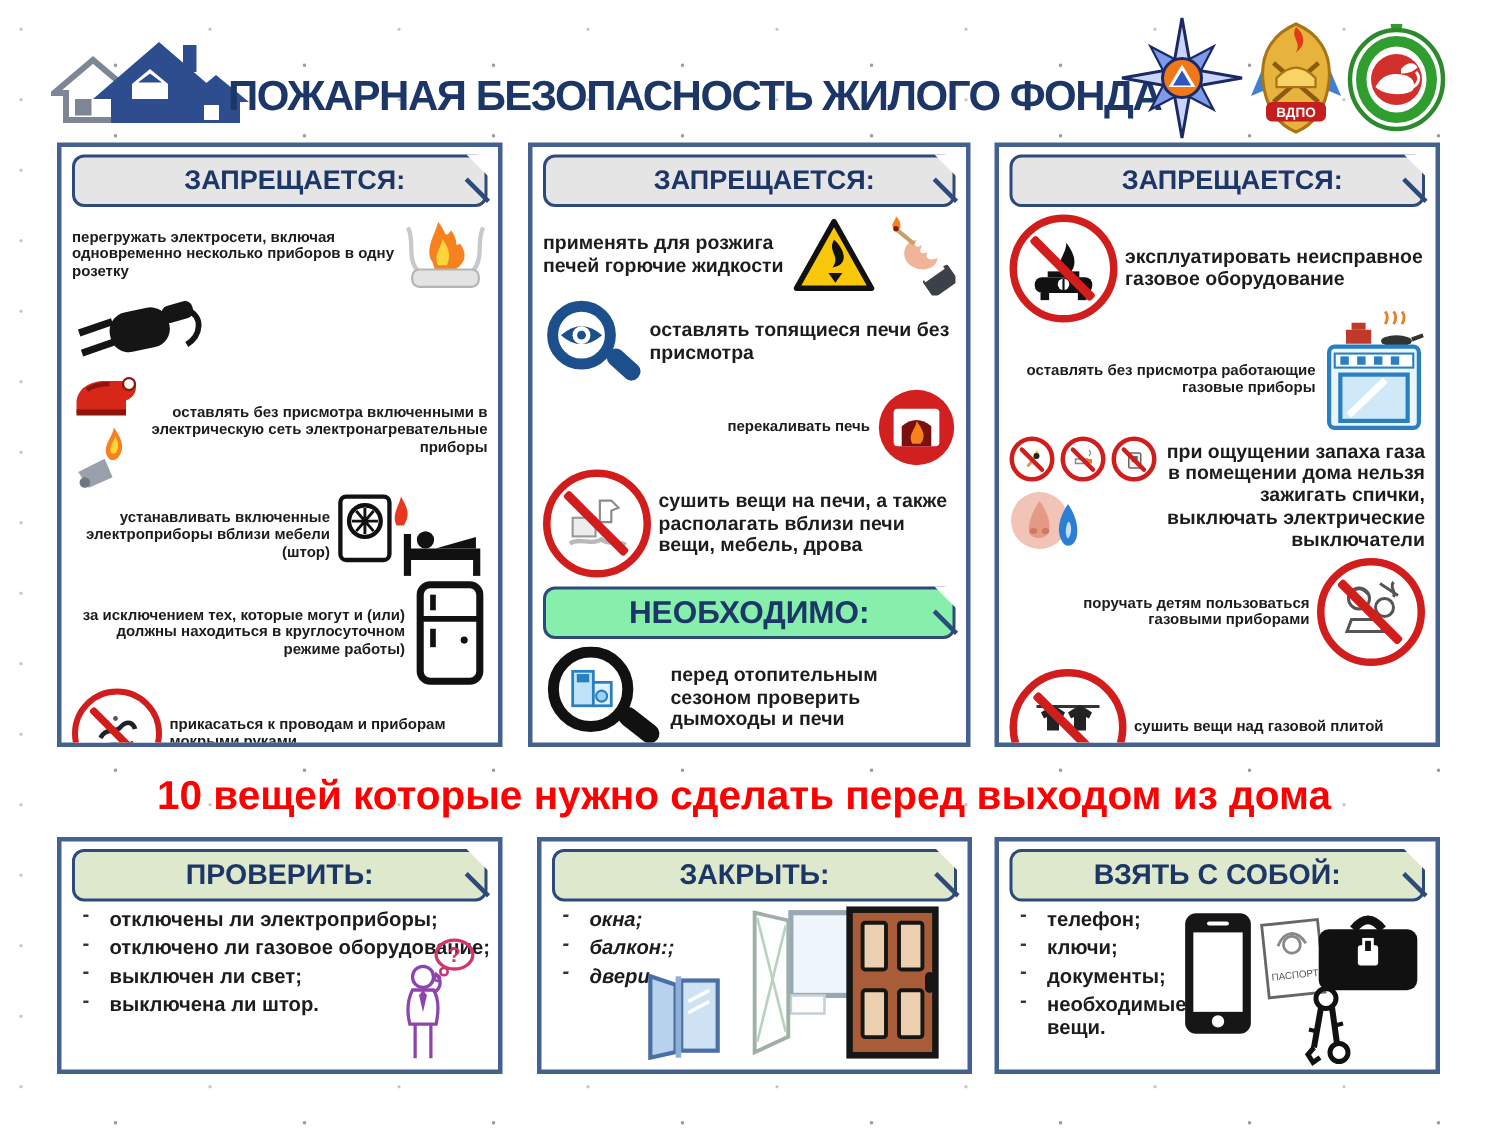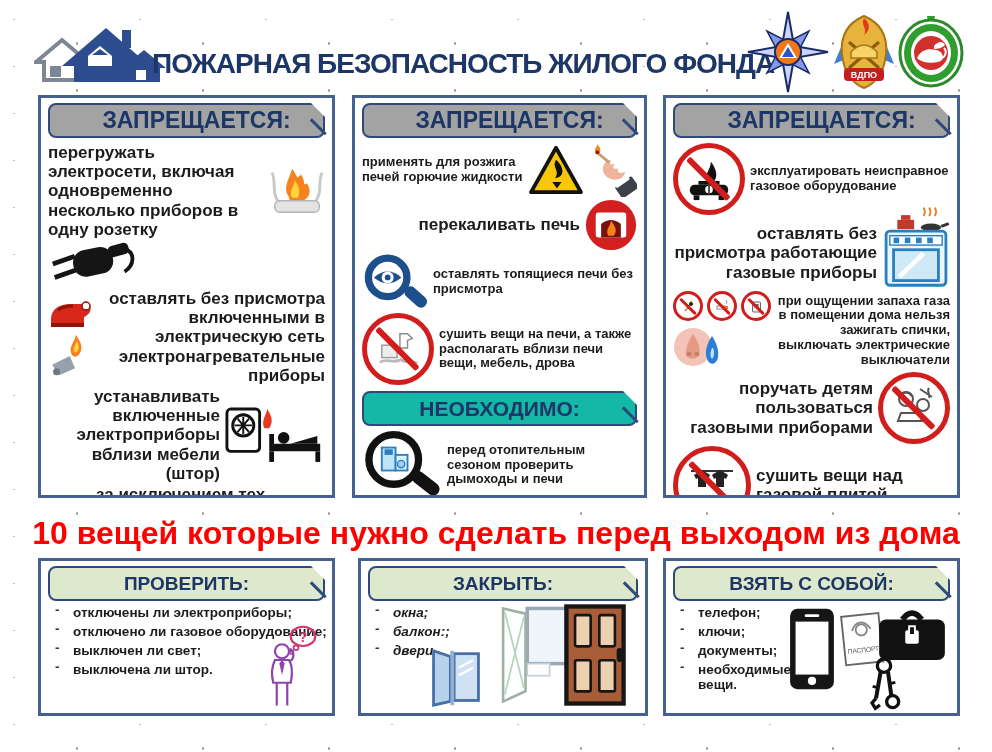--- a/index.html
+++ b/index.html
@@ -16,37 +16,37 @@
   
   .panel{position:absolute;background:#fff;border:3px solid #44618f;overflow:hidden;}
   .p-top{top:95px;height:397px;}
   .p-bot{top:558px;height:152px;}
   .tab{position:relative;margin:5px 7px 4px 7px;height:31px;border:2.5px solid #2d4a7a;border-radius:8px;
     display:flex;align-items:center;justify-content:center;font-weight:bold;color:#1c3667;}
   .tab .fold{position:absolute;top:-2.5px;right:-2.5px;width:0;height:0;
     border-top:15px solid #fff;border-left:15px solid transparent;}
   .tab .fold::before{content:"";position:absolute;left:-15px;top:0;width:21px;height:2.5px;
     background:#2d4a7a;transform-origin:left center;transform:rotate(45deg);}
-  .lav{background:#a3a3a3;font-size:23px;padding-left:20px;}
-  .pea{background:#14b8a6;font-size:21px;}
+  .lav{background:#e5e5e5;font-size:18px;padding-left:20px;}
+  .pea{background:#86efac;font-size:21px;}
   .grn{background:#dee8cc;font-size:19px;text-align:center;}
   .row{display:flex;align-items:center;gap:5px;padding:1px 7px;}
-  .t{flex:1;font-weight:bold;color:#1c1c1c;font-size:17px;line-height:1.13;}
+  .t{flex:1;font-weight:bold;color:#1c1c1c;font-size:10px;line-height:1.13;}
   .t2{font-size:13px;}
   .tr{text-align:right;}
   svg{flex:none;display:block;}
   
   .no{position:relative;flex:none;border-radius:50%;background:#fff;display:flex;align-items:center;justify-content:center;}
   .no::after{content:"";position:absolute;left:4%;top:45.5%;width:92%;height:9%;background:#d21d1d;
     transform:rotate(45deg);border-radius:2px;}
   .no-lg{width:62px;height:62px;border:5px solid #d21d1d;}
   .no-md{width:52px;height:52px;border:4px solid #d21d1d;}
   .no-sm{width:24px;height:24px;border:3px solid #d21d1d;}
   .no-sm::after{height:12%;}
-  .mid-title{position:absolute;left:0;top:515px;width:992px;text-align:center;font-size:32px;
+  .mid-title{position:absolute;left:0;top:515px;width:992px;text-align:center;font-size:27px;
     font-weight:bold;color:#fe0000;}
   ul.dash{list-style:none;margin:3px 0 17px 0;padding:0 0 0 12px;}
   ul.dash li{position:relative;padding-left:20px;font-weight:bold;color:#1c1c1c;font-size:13.5px;margin:4px 0;}
   ul.dash li::before{content:"-";position:absolute;left:2px;top:-3px;font-weight:bold;color:#333;}
   .abs{position:absolute;}
 </style>
 </head>
 <body>
 
 <div class="page">
@@ -189,37 +189,37 @@
       <svg width="48" height="54" viewBox="0 0 52 56">
         <rect x="30" y="40" width="22" height="15" rx="2" fill="#3c4049" transform="rotate(-35 40 47)"></rect>
         <rect x="26" y="34" width="17" height="10" fill="#fff" transform="rotate(-35 34 39)"></rect>
         <path d="M20 18 C13 22 13 33 22 37 C31 41 39 36 39 30 C34 33 29 30 32 26 C27 28 25 26 28 21 C24 23 21 22 24 17 Z" fill="#f0b49a"></path>
         <line x1="22" y1="20" x2="10" y2="10" stroke="#caa06a" stroke-width="3"></line>
         <path d="M8 10 C4 6 9 3 9 0 C13 4 13 8 11 10 Z" fill="#f5821f"></path>
         <circle cx="9" cy="9" r="2" fill="#8b1a0e"></circle>
       </svg>
     </div>
     <div class="row">
+      <svg width="66" height="58" viewBox="0 0 72 62">
+        <circle cx="28" cy="26" r="21" fill="#fff" stroke="#1d4f8c" stroke-width="8"></circle>
+        <path d="M13 26 Q28 13 43 26 Q28 39 13 26 Z" fill="#1d4f8c"></path>
+        <circle cx="28" cy="26" r="6.5" fill="#fff"></circle>
+          <circle cx="28" cy="26" r="3.2" fill="#1d4f8c"></circle>
+        <rect x="45" y="41" width="28" height="13" rx="6" fill="#1d4f8c" transform="rotate(42 59 47)"></rect>
+      </svg>
+      <div class="t t2">оставлять топящиеся печи без присмотра</div>
+    </div>
+    <div class="row">
       <div class="t tr">перекаливать печь</div>
       <svg width="52" height="52" viewBox="0 0 58 58">
         <circle cx="29" cy="29" r="28" fill="#d21f1f"></circle>
         <rect x="12" y="15" width="34" height="28" rx="3" fill="#fff"></rect>
         <path d="M18 43 L18 28 Q29 19 40 28 L40 43 Z" fill="#7a1010"></path>
         <path d="M26 41 C22 34 29 30 29 24 C33 30 37 35 32 41 Z" fill="#f5821f"></path>
       </svg>
-    </div>
-    <div class="row">
-      <svg width="66" height="58" viewBox="0 0 72 62">
-        <circle cx="28" cy="26" r="21" fill="#fff" stroke="#1d4f8c" stroke-width="8"></circle>
-        <path d="M13 26 Q28 13 43 26 Q28 39 13 26 Z" fill="#1d4f8c"></path>
-        <circle cx="28" cy="26" r="6.5" fill="#fff"></circle>
-          <circle cx="28" cy="26" r="3.2" fill="#1d4f8c"></circle>
-        <rect x="45" y="41" width="28" height="13" rx="6" fill="#1d4f8c" transform="rotate(42 59 47)"></rect>
-      </svg>
-      <div class="t t2">оставлять топящиеся печи без присмотра</div>
     </div>
     <div class="row">
       <div class="no no-lg">
         <svg width="42" height="42" viewBox="0 0 44 44">
           <rect x="5" y="18" width="16" height="13" fill="#ededed" stroke="#9a9a9a" stroke-width="1.5"></rect>
           <path d="M24 6 L32 6 L37 11 L32 13 L32 21 L24 21 Z" fill="#fff" stroke="#8a8a8a" stroke-width="1.5"></path>
           <path d="M3 36 C10 31 18 38 25 33 C31 38 37 33 42 37" stroke="#b9b9b9" stroke-width="3" fill="none"></path>
         </svg>
       </div>
       <div class="t t2">сушить вещи на печи, а также располагать вблизи печи вещи, мебель, дрова</div>

